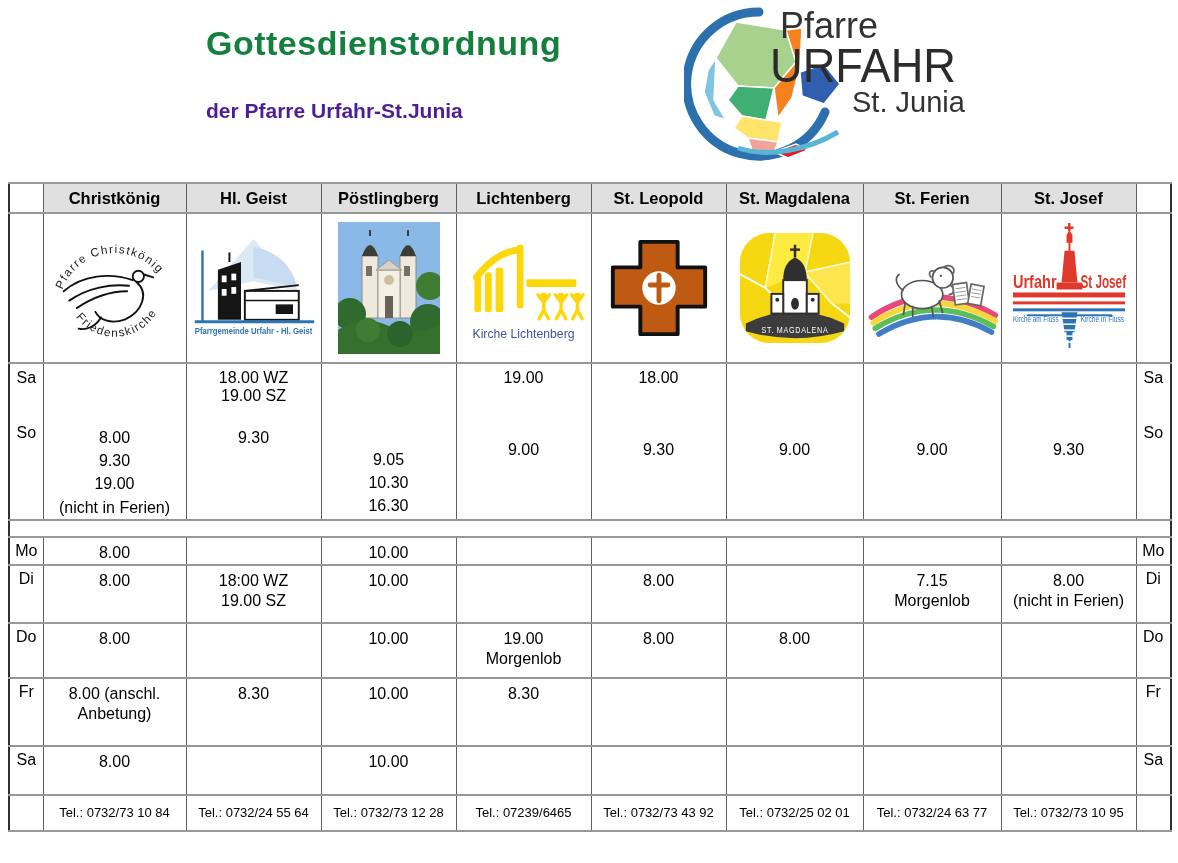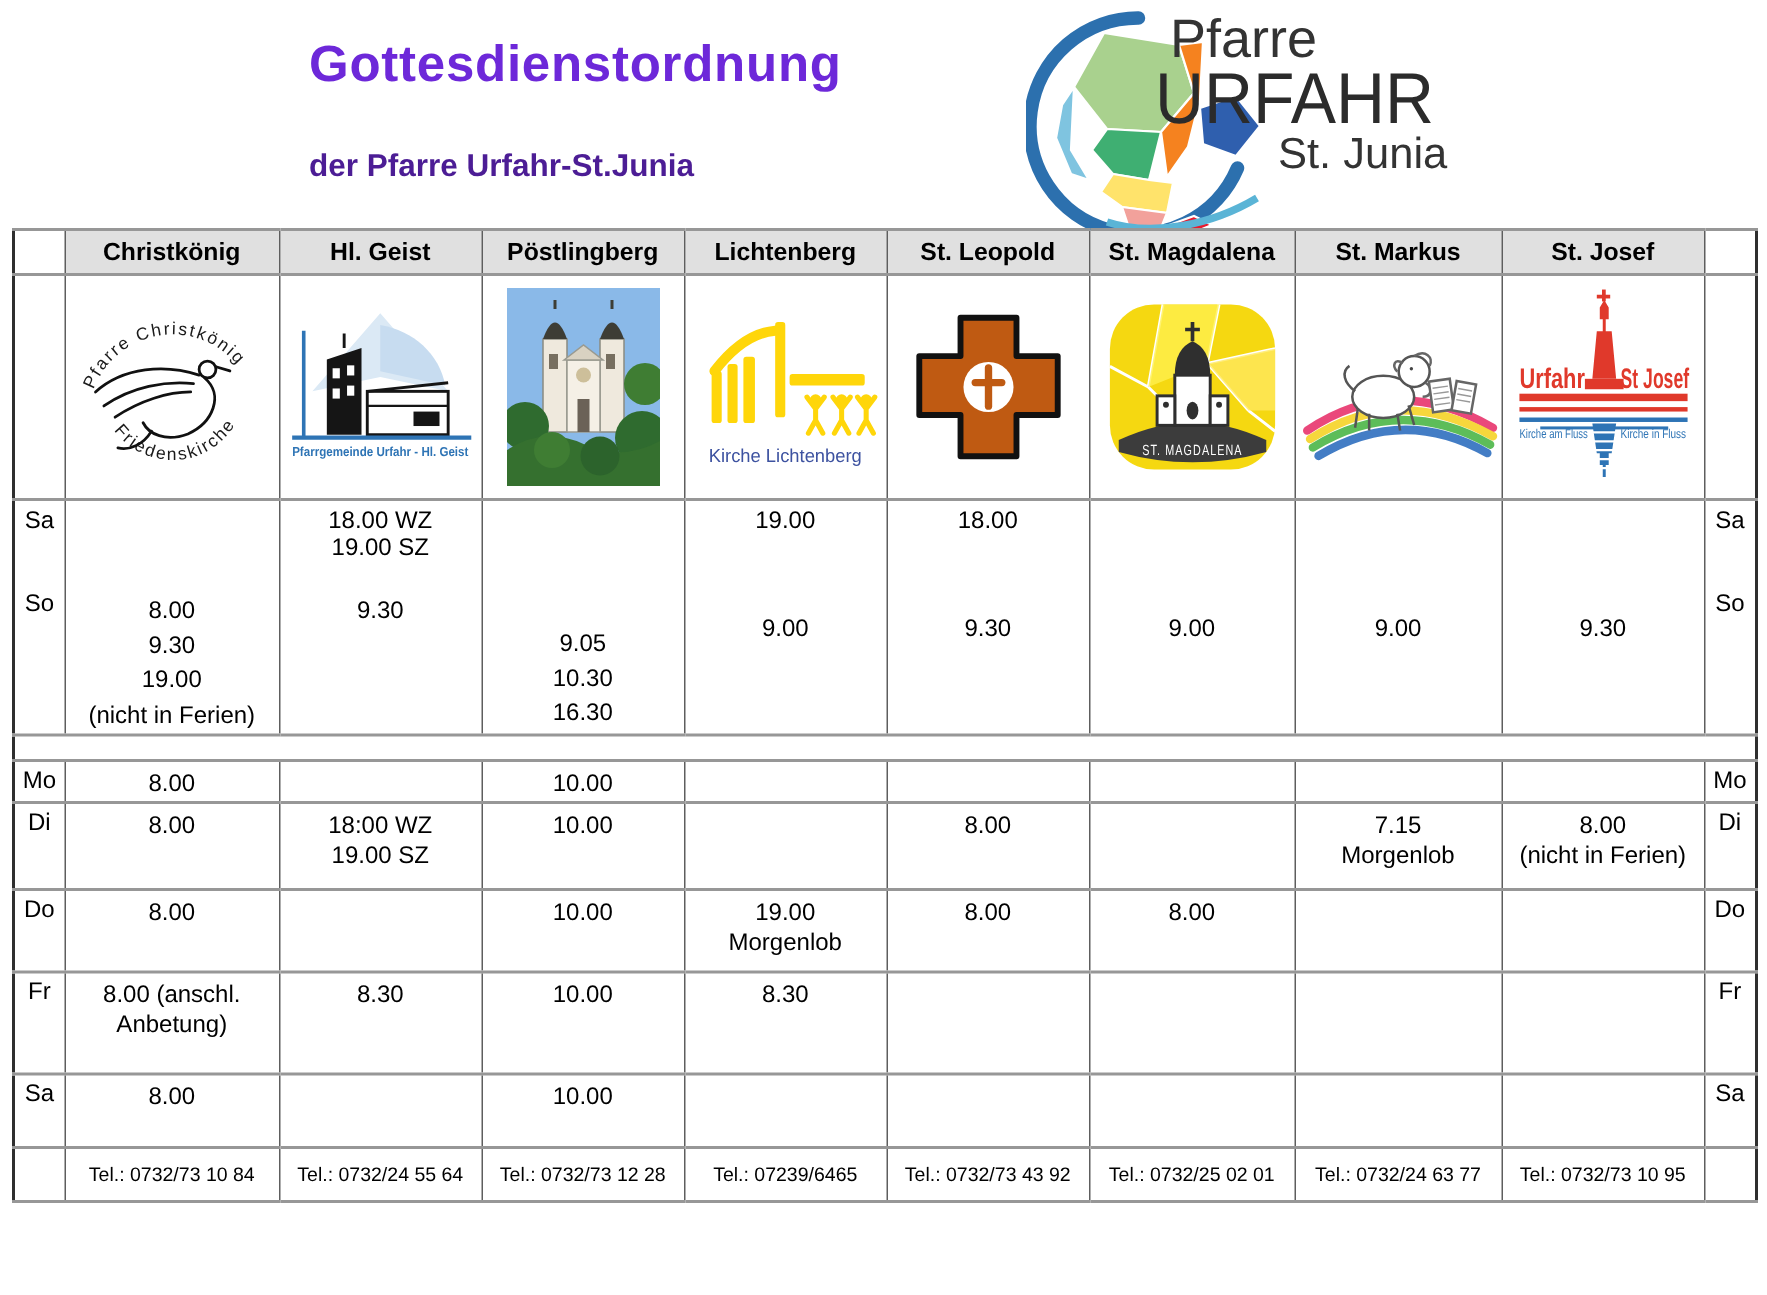--- a/index.html
+++ b/index.html
@@ -1,25 +1,25 @@
 <!DOCTYPE html>
 <html><head>
 <meta charset="utf-8">
 <style>
   html,body{margin:0;padding:0;background:#fff;}
   body{width:1178px;height:863px;position:relative;font-family:"Liberation Sans",sans-serif;color:#000;overflow:hidden;}
 
   
   .titleblock{position:absolute;left:206px;top:24px;}
-  .title{font-size:34px;font-weight:bold;color:#6d28d9;letter-spacing:.5px;}
+  .title{font-size:34px;font-weight:bold;color:#15803d;letter-spacing:.5px;}
   .subtitle{font-size:21px;font-weight:bold;color:#4c1d95;margin-top:36px;}
   .plogo{position:absolute;left:684px;top:0px;width:290px;height:164px;}
 
   
-  table.t{position:absolute;left:8px;top:152px;border-collapse:collapse;table-layout:fixed;
+  table.t{position:absolute;left:8px;top:182px;border-collapse:collapse;table-layout:fixed;
           border:2px solid #2f2f2f;}
   table.t td{border-top:2px solid #979797;border-bottom:2px solid #979797;
              border-left:1px solid #5e5e5e;border-right:1px solid #5e5e5e;
              vertical-align:top;text-align:center;font-size:16px;padding:0;overflow:hidden;}
   td.hv{border-left:2px solid #1d1d1d;}
   tr.hdr td{background:#e0e0e0;font-weight:bold;font-size:16.5px;height:28px;vertical-align:middle;}
   tr.hdr td.corner{background:#fff;}
   tr.logos{height:150px;}
   tr.logos td{vertical-align:middle;}
   tr.logos svg{display:block;margin:0 auto;}
@@ -82,21 +82,21 @@
 
   <tbody>
       <tr class="hdr">
     <td class="corner"></td>
     <td>Christkönig</td>
     <td>Hl. Geist</td>
     <td>Pöstlingberg</td>
     <td>Lichtenberg</td>
     <td>St. Leopold</td>
     <td class="hv">St. Magdalena</td>
-    <td>St. Markus</td>
+    <td>St. Ferien</td>
     <td class="hv">St. Josef</td>
     <td class="corner"></td>
   </tr>
 
   <tr class="logos">
     <td></td>
 
     <td>
       <svg width="140" height="145" viewBox="0 0 150 150">
         <defs>

